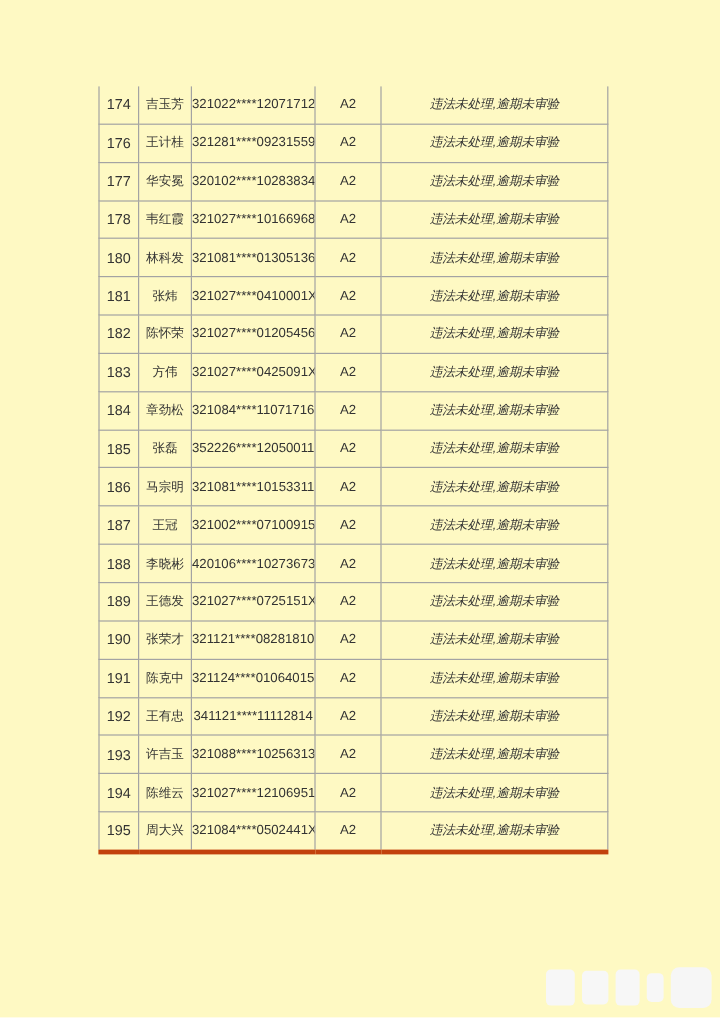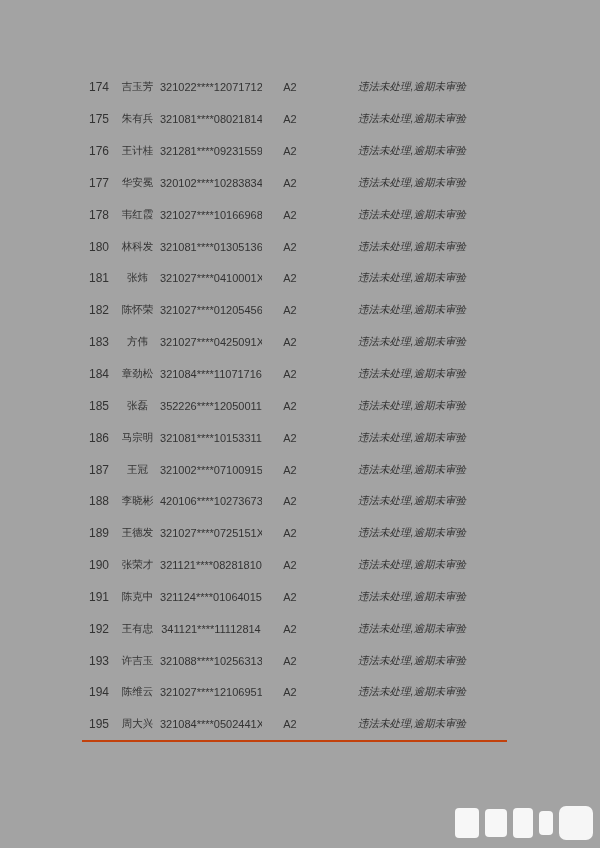--- a/index.html
+++ b/index.html
@@ -8,21 +8,21 @@
     width: 600px;
     height: 848px;
     background: #ffffff;
     font-family: "Liberation Sans", "DejaVu Sans", sans-serif;
     overflow: hidden;
   }
   .page {
     position: relative;
     width: 600px;
     height: 848px;
-    background: #a3a3a3;
+    background: #fef9c3;
   }
   table.violations-table {
     position: absolute;
     left: 82px;
     top: 72px;
     width: 424px;
     border-collapse: collapse;
     table-layout: fixed;
   }
   table.violations-table td {
@@ -33,21 +33,21 @@
     vertical-align: middle;
     color: #333333;
     white-space: nowrap;
     overflow: hidden;
   }
   
   table.violations-table tr:first-child td {
     border-top: none;
   }
   table.violations-table tr:last-child td {
-    border-bottom: 2px solid #c2410c;
+    border-bottom: 4px solid #c2410c;
   }
   col.c-index  { width: 33px; }
   col.c-name   { width: 44px; }
   col.c-id     { width: 103px; }
   col.c-type   { width: 55px; }
   col.c-status { width: 189px; }
   td.c-index  { font-size: 12px; color: #2f2f2f; }
   td.c-name   { font-size: 10.5px; color: #3a3a3a; }
   td.c-id     { font-size: 11px; color: #3a3a3a; }
   td.c-type   { font-size: 11px; color: #3a3a3a; }
@@ -94,27 +94,20 @@
     </colgroup>
     <tbody id="table-body">
     <tr>
       <td class="c-index">174</td>
       <td class="c-name">吉玉芳</td>
       <td class="c-id">321022****12071712</td>
       <td class="c-type">A2</td>
       <td class="c-status">违法未处理,逾期未审验</td>
     </tr>
 
-    <tr>
-      <td class="c-index">175</td>
-      <td class="c-name">朱有兵</td>
-      <td class="c-id">321081****08021814</td>
-      <td class="c-type">A2</td>
-      <td class="c-status">违法未处理,逾期未审验</td>
-    </tr>
 
     <tr>
       <td class="c-index">176</td>
       <td class="c-name">王计桂</td>
       <td class="c-id">321281****09231559</td>
       <td class="c-type">A2</td>
       <td class="c-status">违法未处理,逾期未审验</td>
     </tr>
 
     <tr>

